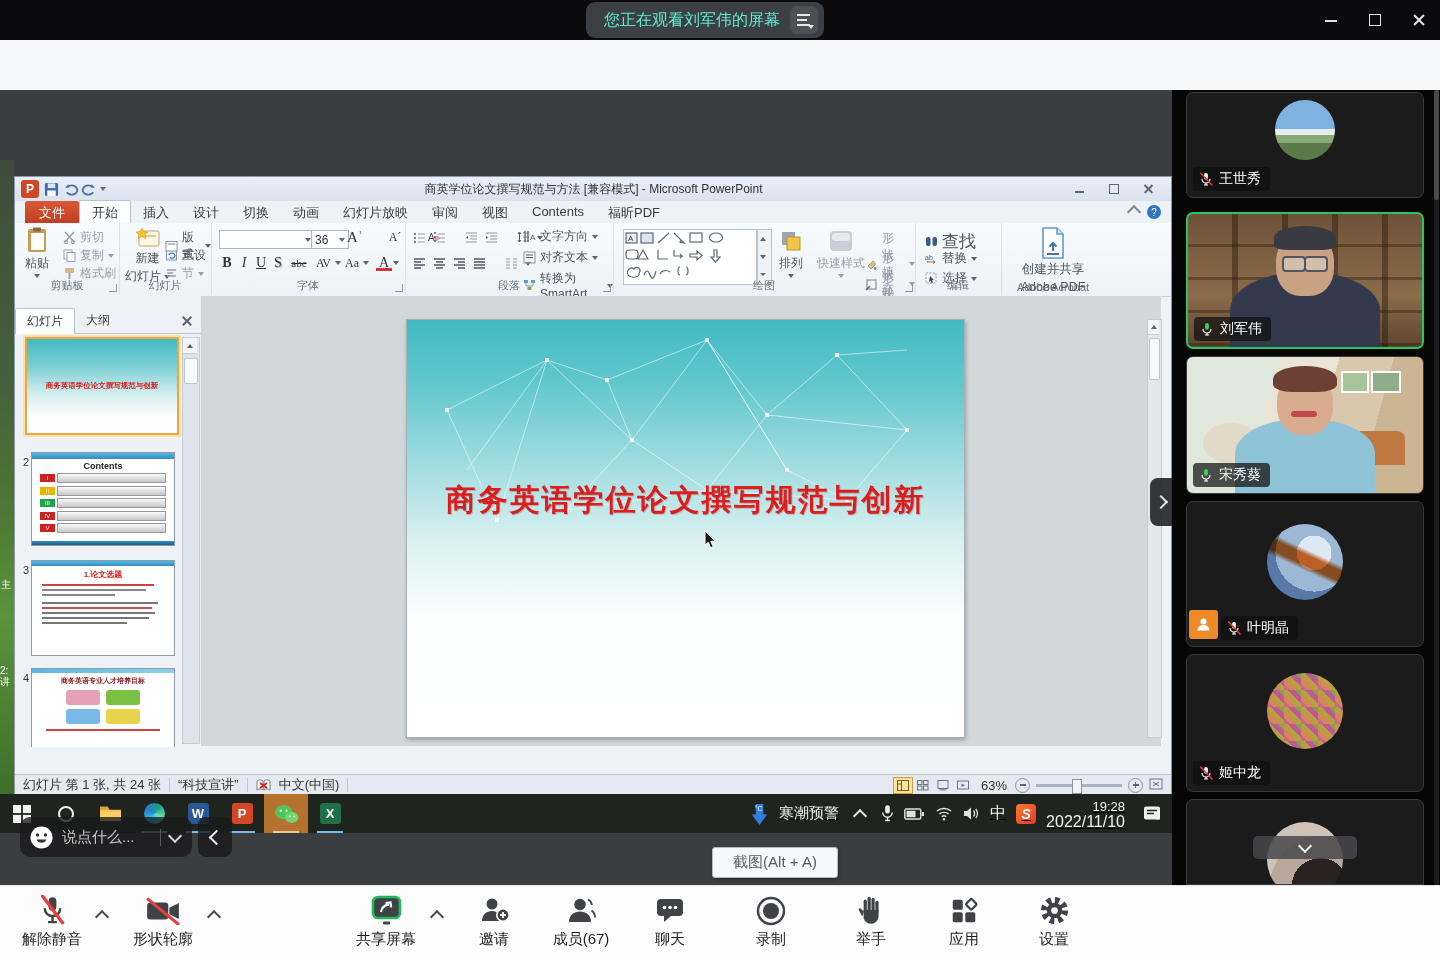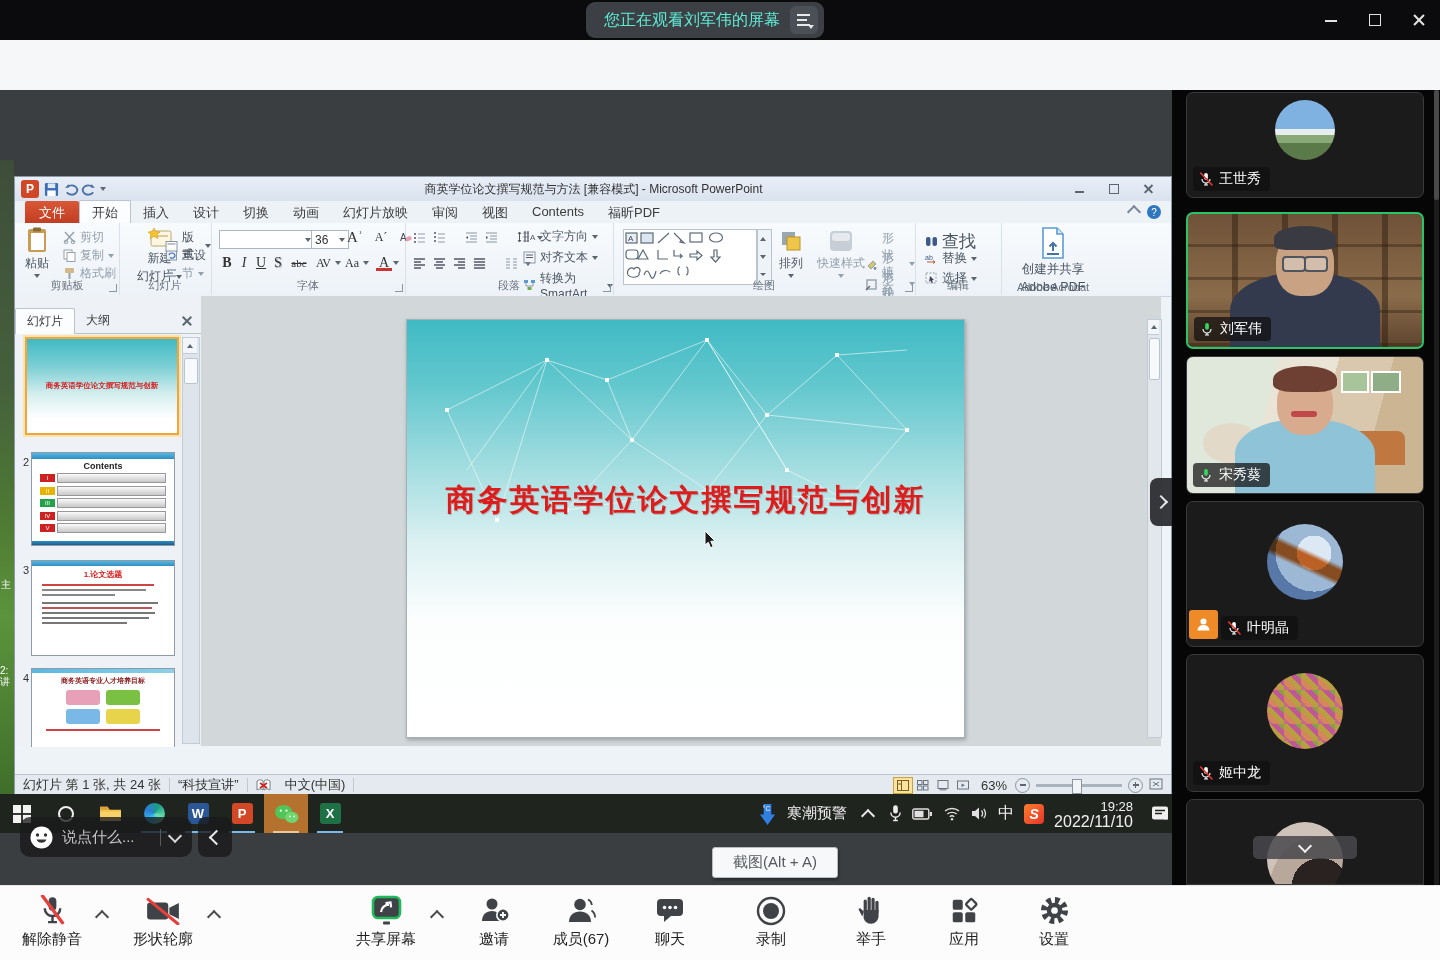--- a/index.html
+++ b/index.html
@@ -253,21 +253,21 @@
                 <rect x="2" y="1" width="9" height="5" rx="1" fill="#d3b98a"></rect>
                 <rect x="5.5" y="6" width="2" height="6" fill="#93a0ad"></rect>
               </svg>
               <span class="rtxt dim">格式刷</span>
             </div>
           <span class="glabel">剪贴板</span>
           <span class="launch"></span>
         </div>
 
         <div class="rgroup" style="left:104px;width:92px;">
-          <div class="rrow" style="left:6px;top:4px;flex-direction:column;gap:1px;margin-left:12px;">
+          <div class="rrow" style="left:6px;top:4px;flex-direction:column;gap:1px;">
             <svg width="26" height="22" viewBox="0 0 26 22">
                 <rect x="4" y="4" width="20" height="15" rx="1.5" fill="#fdf6e3" stroke="#b9a86a"></rect>
                 <rect x="7" y="8" width="14" height="2" fill="#d8cba0"></rect>
                 <path d="M7 1l1.8 3.6L13 5l-3 2.6.9 4L7 9.4 3.1 11.6 4 7.6 1 5l4.2-.4z" fill="#f4c430" stroke="#d89a20" stroke-width=".6"></path>
               </svg>
             <span class="rtxt">新建</span>
             <span class="rtxt flex" style="gap:3px;">
                 <span>幻灯片</span>
                 <span class="tri"></span>
               </span>
@@ -299,21 +299,21 @@
 
         <div class="rgroup" style="left:196px;width:194px;">
           <div class="combo abs" style="left:8px;top:7px;width:88px;">
               <span></span>
               <span class="tri"></span>
             </div>
           <div class="combo abs" style="left:100px;top:7px;width:30px;">
               <span>36</span>
               <span class="tri"></span>
             </div>
-          <div class="rrow" style="left:136px;top:6px;gap:10px;">
+          <div class="rrow" style="left:136px;top:6px;gap:24px;">
             <span class="fbtn" style="font-size:15px;">Aʾ</span>
             <span class="fbtn" style="font-size:12px;">Aˊ</span>
             <svg class="mi" viewBox="0 0 13 13">
                 <text x="1" y="10" font-size="10" fill="#445">A</text>
                 <rect x="7" y="6" width="5.5" height="4" rx="1" fill="#e8a0b0" transform="rotate(-30 9 8)"></rect>
               </svg>
           </div>
           <div class="rrow" style="left:8px;top:32px;gap:1px;">
             <span class="fbtn" style="font-weight:bold;">B</span>
             <span class="fbtn" style="font-style:italic;">I</span>
@@ -649,21 +649,21 @@
 
       <div id="pstatus" class="abs">
         <span style="padding-left:8px;">幻灯片 第 1 张, 共 24 张</span>
         <span class="vsep"></span>
         <span>“科技宣讲”</span>
         <span class="vsep"></span>
         <svg width="15" height="14" viewBox="0 0 15 14">
             <path d="M1 3c2-1.5 4.5-1.5 6 0v9c-1.5-1.5-4-1.5-6 0zM14 3c-2-1.5-4.5-1.5-6 0v9c1.5-1.5 4-1.5 6 0z" fill="#fff" stroke="#77828c"></path>
             <path d="M4 5l7 5M11 5l-7 5" stroke="#d02020" stroke-width="1.6"></path>
           </svg>
-        <span style="margin-left:14px;">中文(中国)</span>
+        <span style="margin-left:8px;">中文(中国)</span>
         <span class="vsep"></span>
         <span style="flex:1"></span>
         <span class="viewic on">
             <svg width="12" height="11" viewBox="0 0 12 11">
               <rect x="0.5" y="0.5" width="11" height="10" fill="none" stroke="#7a6020"></rect>
               <path d="M4.5 0.5v10M0.5 4h4" stroke="#7a6020"></path>
             </svg>
           </span>
         <span class="viewic">
             <svg width="12" height="11" viewBox="0 0 12 11">
@@ -766,21 +766,21 @@
             <circle cx="21" cy="14" r="0.9" fill="#fff"></circle>
             <path d="M22.5 20.5l-1-2 1.8-.8z" fill="#6fd66f"></path>
           </svg>
           <span class="under" style="background:#e8c89a;"></span>
         </div>
       <div class="tk">
           <span class="appsq" style="background:#1e7145;">X</span>
           <span class="under"></span>
         </div>
       <span style="flex:1"></span>
-      <div class="flex" style="gap:10px;padding-right:2px;">
+      <div class="flex" style="gap:10px;padding-right:10px;text-decoration:underline;">
         <svg width="19" height="25" viewBox="0 0 20 26">
             <path d="M10 25L2 14h4V3h8v11h4z" fill="#2f7ee0"></path>
             <text x="5" y="10" font-size="7" fill="#fff">°C</text>
           </svg>
         <span class="tktxt">寒潮预警</span>
         <span class="chev up" style="border-color:#e8e8e8;margin:4px 6px 0;"></span>
         <svg width="13" height="19" viewBox="0 0 14 20">
             <rect x="4.5" y="1" width="5" height="9" rx="2.5" fill="#ececec"></rect>
             <path d="M2 9a5 5 0 0 0 10 0" fill="none" stroke="#ececec" stroke-width="1.5"></path>
             <path d="M7 14v3M4.5 17.5h5" stroke="#ececec" stroke-width="1.5"></path>

